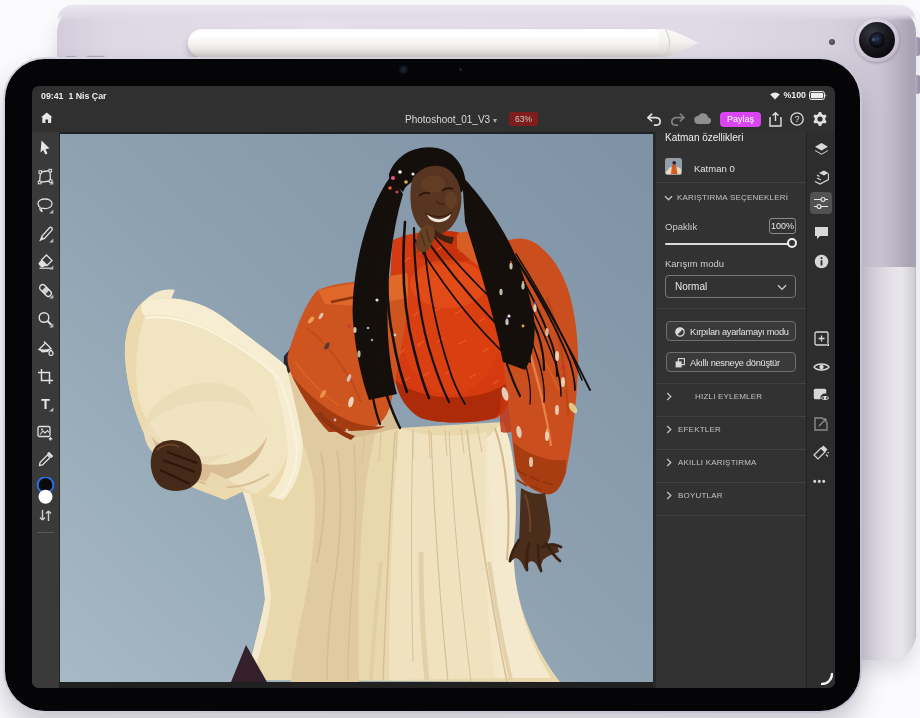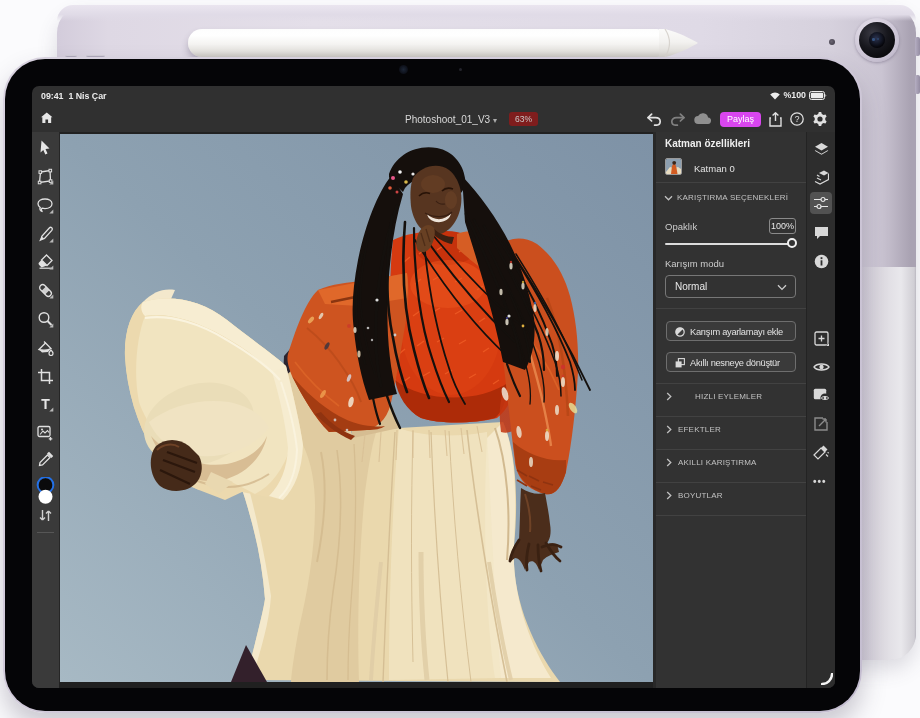--- a/index.html
+++ b/index.html
@@ -404,21 +404,21 @@
 <ellipse cx="446" cy="262" rx="3" ry="7" fill="#f2ece0" transform="rotate(-15 446 262)"></ellipse>
 <ellipse cx="460" cy="300" rx="2.5" ry="6" fill="#eee6d4" transform="rotate(-10 460 300)"></ellipse>
 <ellipse cx="442" cy="160" rx="1.6" ry="3.2" fill="#e8e0cc"></ellipse>
 <ellipse cx="448" cy="190" rx="1.6" ry="3.2" fill="#f0ead8"></ellipse>
           <circle cx="448" cy="186" r="1.1" fill="#4444aa"></circle>
 </g>
 </svg></div>
   <div id="canvas-below"></div>
   <div style="position:absolute;left:621px;top:46px;width:3px;bottom:0;background:#282828;z-index:3;"></div>
   <div id="panel">
-    <div style="position:absolute;left:12px;top:6px;font-size:10px;font-weight:700;color:#efefef;">Katman özellikleri</div>
+    <div style="position:absolute;left:12px;top:0;font-size:10px;font-weight:400;color:#efefef;">Katman özellikleri</div>
     <div style="position:absolute;left:12px;top:26px;width:17px;height:17px;border:1px solid #9a9a9a;border-radius:2px;overflow:hidden;">
       <svg width="15" height="15" viewBox="0 0 15 15">
           <rect width="15" height="15" fill="#8d9fb0"></rect>
           <path d="M0 13 L4 8 L8 9 L12 8 L15 10 L15 15 L0 15 Z" fill="#e8dcc0"></path>
           <path d="M5 15 L6 7 L7.5 4.5 L9.5 5.5 L10.5 9 L11.5 15 Z" fill="#d35c22"></path>
           <circle cx="8.2" cy="3.8" r="1.9" fill="#3a261a"></circle>
         </svg>
     </div>
     <div style="position:absolute;left:41px;top:31px;font-size:9.5px;color:#e2e2e2;">Katman 0</div>
     <div class="panel-divider" style="top:50px;"></div>
@@ -436,21 +436,21 @@
       <svg style="position:absolute;right:8px;top:8px;" width="10" height="7" viewBox="0 0 10 7">
           <path d="M1 1.2 L5 5.4 L9 1.2" fill="none" stroke="#cdcdcd" stroke-width="1.3"></path>
         </svg>
     </div>
     <div class="panel-divider" style="top:176px;"></div>
     <div style="position:absolute;left:13px;top:189px;width:130px;height:20px;border:1px solid #6e6e6e;border-radius:4px;background:#3a3a3a;">
       <svg style="position:absolute;left:8px;top:5px;" width="10" height="10" viewBox="0 0 10 10">
           <circle cx="5" cy="5" r="4.2" fill="none" stroke="#dadada" stroke-width="1.2"></circle>
           <path d="M2 8 L8 2 A4.2 4.2 0 0 0 2 8" fill="#dadada"></path>
         </svg>
-      <span style="position:absolute;left:23px;top:4.5px;font-size:9.3px;color:#e2e2e2;letter-spacing:-0.3px;">Karışım ayarlamayı ekle</span>
+      <span style="position:absolute;left:23px;top:4.5px;font-size:9.3px;color:#e2e2e2;letter-spacing:-0.3px;">Kırpılan ayarlamayı modu</span>
     </div>
     <div style="position:absolute;left:13px;top:220px;width:130px;height:20px;border:1px solid #6e6e6e;border-radius:4px;background:#3a3a3a;">
       <svg style="position:absolute;left:8px;top:5px;" width="10" height="10" viewBox="0 0 10 10">
           <rect x="0.6" y="3.4" width="6" height="6" fill="#dadada"></rect>
           <rect x="3.4" y="0.6" width="6" height="6" fill="none" stroke="#dadada" stroke-width="1.1"></rect>
         </svg>
       <span style="position:absolute;left:23px;top:4.5px;font-size:9.3px;color:#e2e2e2;letter-spacing:-0.3px;">Akıllı nesneye dönüştür</span>
     </div>
     <div class="panel-divider" style="top:251px;"></div>
     <svg style="position:absolute;left:13px;top:260px;" width="6" height="9" viewBox="0 0 6 9">

